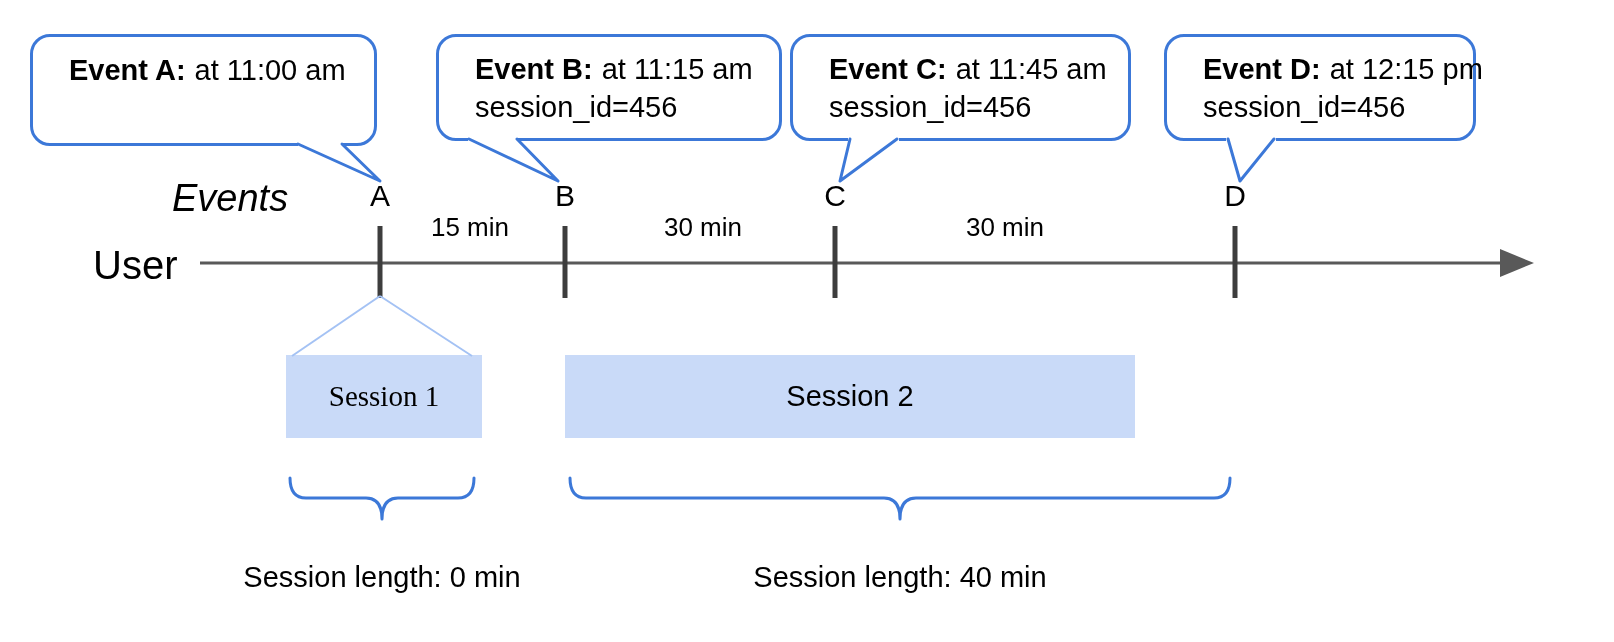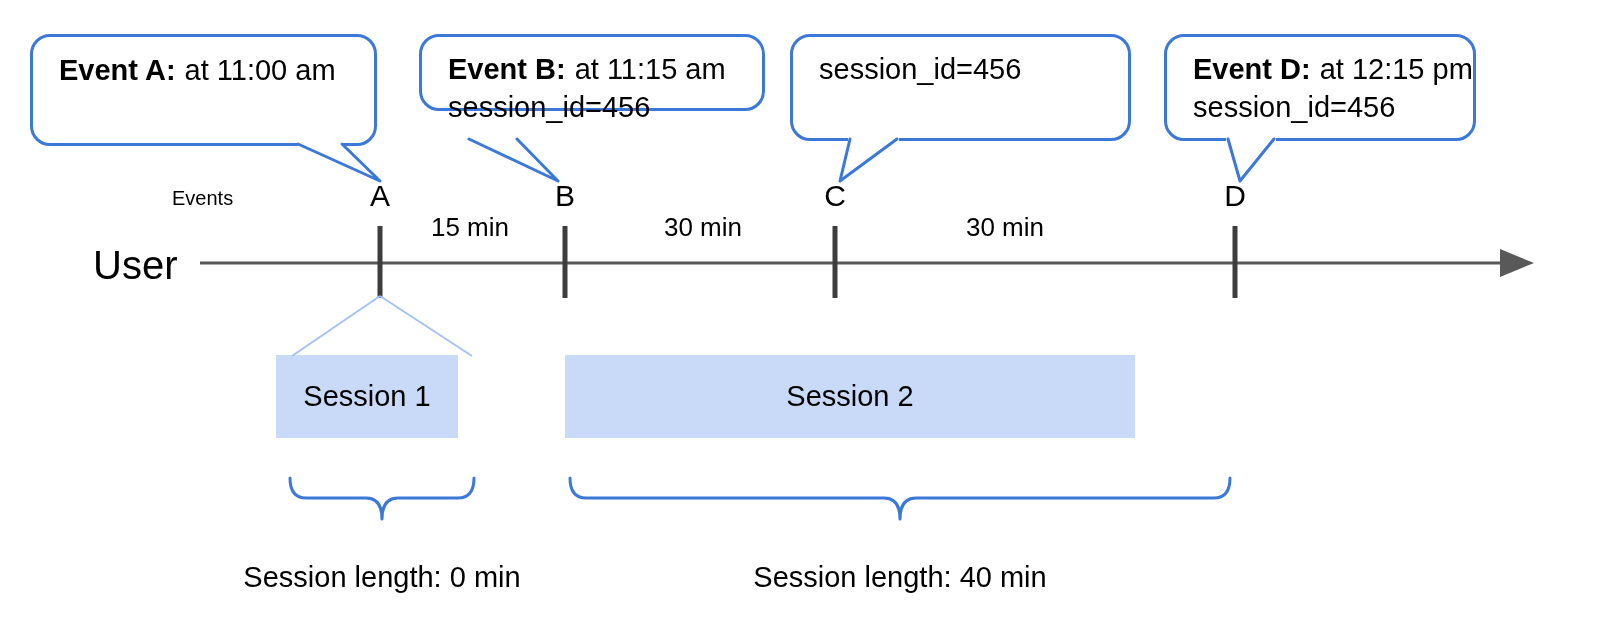--- a/index.html
+++ b/index.html
@@ -5,30 +5,30 @@
   * { box-sizing: border-box; }
   html, body { margin: 0; padding: 0; background: #fff; }
   body { font-family: "Liberation Sans", sans-serif; color: var(--color-text, #000); }
   .canvas { position: relative; width: 1614px; height: 642px; background: #fff; overflow: hidden; }
 
   .bubble {
     position: absolute;
     background: #fff;
     border: 3px solid var(--color-accent, #3c78d8);
     border-radius: 20px;
-    padding: 13px 26px;
+    padding: 13px 36px;
     font-size: 29px;
     line-height: 40px;
     z-index: 1;
     white-space: nowrap;
   }
   .bubble .bold { font-weight: bold; }
   .bubble .time { margin-left: 9px; }
 
-  .events-label { position: absolute; left: 172px; top: 181px; font-size: 20px; line-height: 34px; }
+  .events-label { position: absolute; left: 172px; top: 181px; font-size: 38px; line-height: 34px; font-style: italic; }
   .marker { position: absolute; top: 179px; transform: translateX(-50%); font-size: 30px; line-height: 34px; }
   .interval { position: absolute; top: 212px; transform: translateX(-50%); font-size: 26px; line-height: 30px; }
   .user-label { position: absolute; left: 93px; top: 246px; font-size: 40px; line-height: 38px; }
 
   .session-box {
     position: absolute; top: 355px; height: 83px;
     background: var(--color-session_fill, #c9daf8);
     display: flex; align-items: center; justify-content: center;
     font-size: 29px; z-index: 1;
   }
@@ -43,47 +43,48 @@
 </style>
 </head>
 <body>
 
 <div class="canvas">
 
   <div class="bubble" style="left:30px; top:34px; width:347px; height:112px;">
     <div><span class="bold">Event A:</span><span class="time">at 11:00 am</span></div>
   </div>
 
-  <div class="bubble" style="left:419px; top:34px; width:346px; height:77px; line-height:38px;">
+  <div class="bubble" style="left:436px; top:34px; width:346px; height:107px; line-height:38px;">
     <div><span class="bold">Event B:</span><span class="time">at 11:15 am</span></div>
     <div>session_id=456</div>
   </div>
 
   <div class="bubble" style="left:790px; top:34px; width:341px; height:107px; line-height:38px;">
+    <div><span class="bold">Event C:</span><span class="time">at 11:45 am</span></div>
     <div>session_id=456</div>
   </div>
 
   <div class="bubble" style="left:1164px; top:34px; width:312px; height:107px; line-height:38px;">
     <div><span class="bold">Event D:</span><span class="time">at 12:15 pm</span></div>
     <div>session_id=456</div>
   </div>
 
   <div class="events-label">Events</div>
   <div class="marker" style="left:380px;">A</div>
   <div class="marker" style="left:565px;">B</div>
   <div class="marker" style="left:835px;">C</div>
   <div class="marker" style="left:1235px;">D</div>
 
   <div class="interval" style="left:470px;">15 min</div>
   <div class="interval" style="left:703px;">30 min</div>
   <div class="interval" style="left:1005px;">30 min</div>
 
   <div class="user-label">User</div>
 
-  <div class="session-box" style="left:276px; width:182px;">
+  <div class="session-box" style="left:286px; width:196px;font-family:Liberation Serif, serif;">
     <span>Session 1</span>
   </div>
   <div class="session-box" style="left:565px; width:570px;">
     <span>Session 2</span>
   </div>
 
   <div class="length-label" style="left:382px;">Session length: 0 min</div>
   <div class="length-label" style="left:900px;">Session length: 40 min</div>
 
   <svg class="overlay" width="1614" height="642" viewBox="0 0 1614 642">

